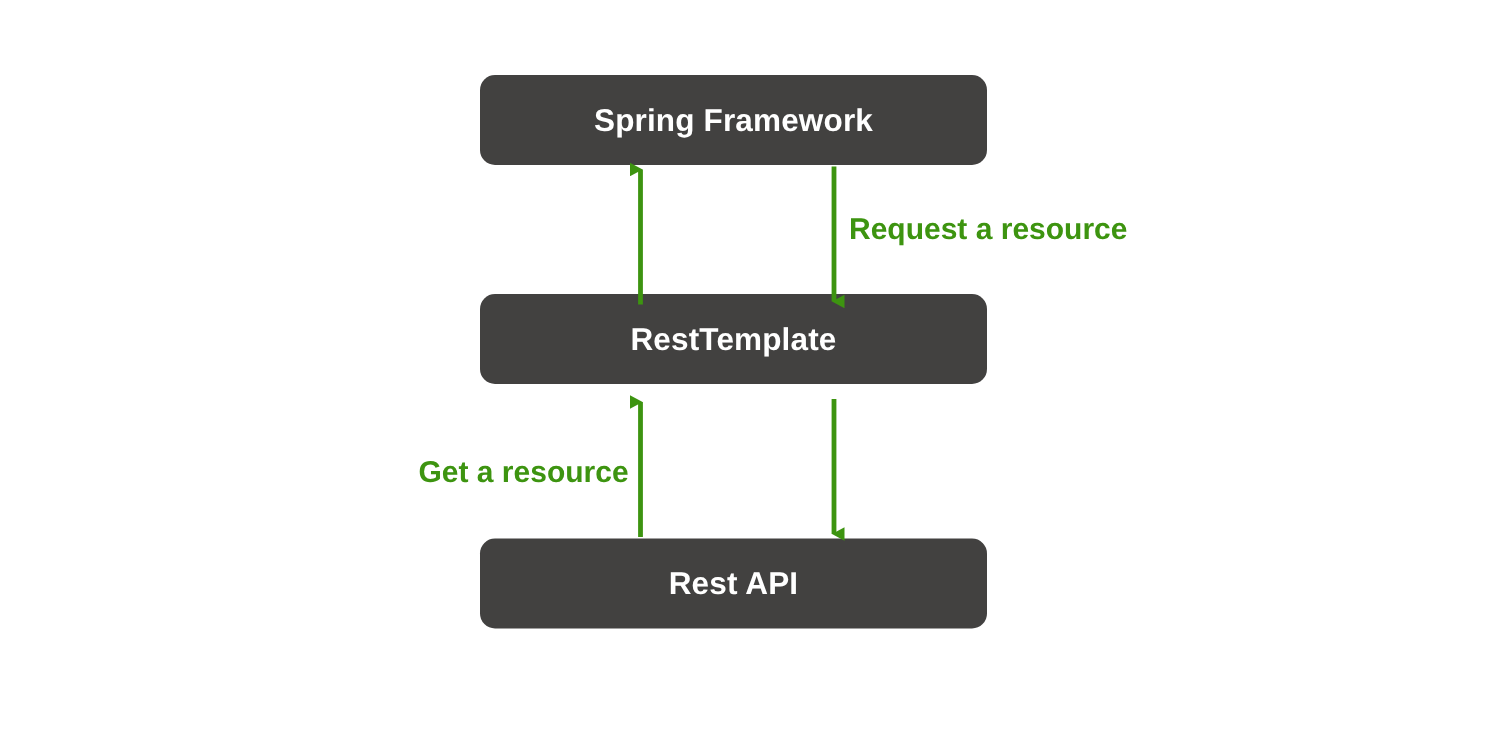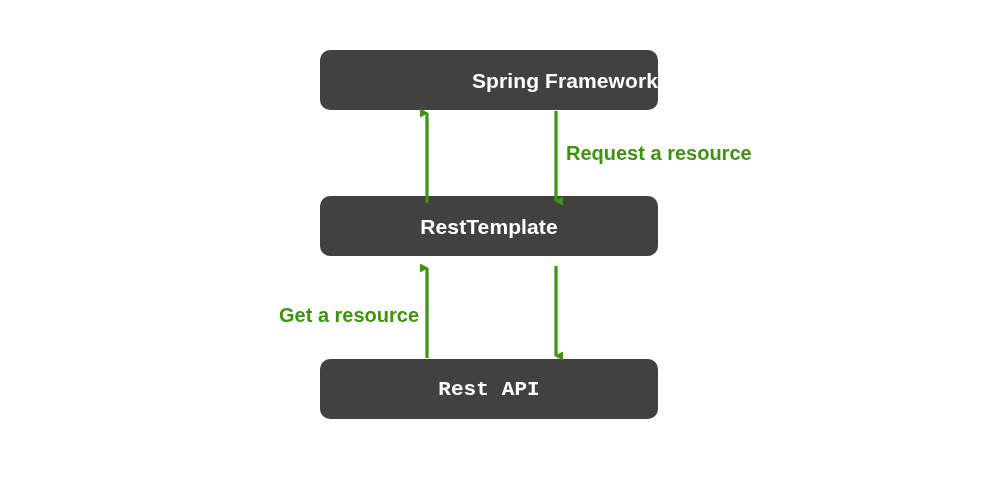--- a/index.html
+++ b/index.html
@@ -30,23 +30,23 @@
     box-sizing: border-box;
   }
   .node-label {
     color: #ffffff;
     font-size: 21px;
     font-weight: bold;
     letter-spacing: 0.1px;
     line-height: 1;
     white-space: nowrap;
   }
-  #node-spring   { top: 50px; justify-content: flex-end; }
+  #node-spring   { top: 50px; }
   #node-rest-tpl { top: 196px; }
-  #node-rest-api { top: 359px; font-family: Liberation Mono, monospace; }
+  #node-rest-api { top: 359px; }
 
   .arrow-layer {
     position: absolute;
     left: 0;
     top: 0;
     width: 1000px;
     height: 500px;
     pointer-events: none;
   }
 

